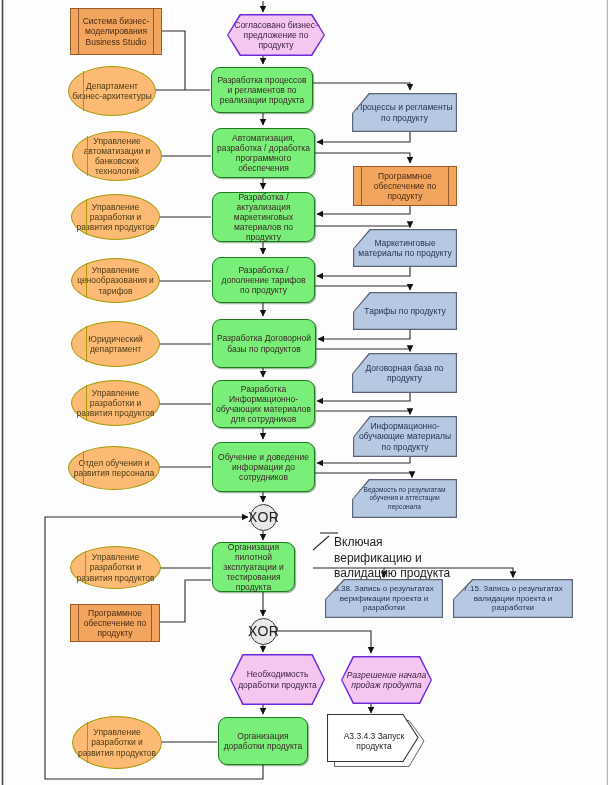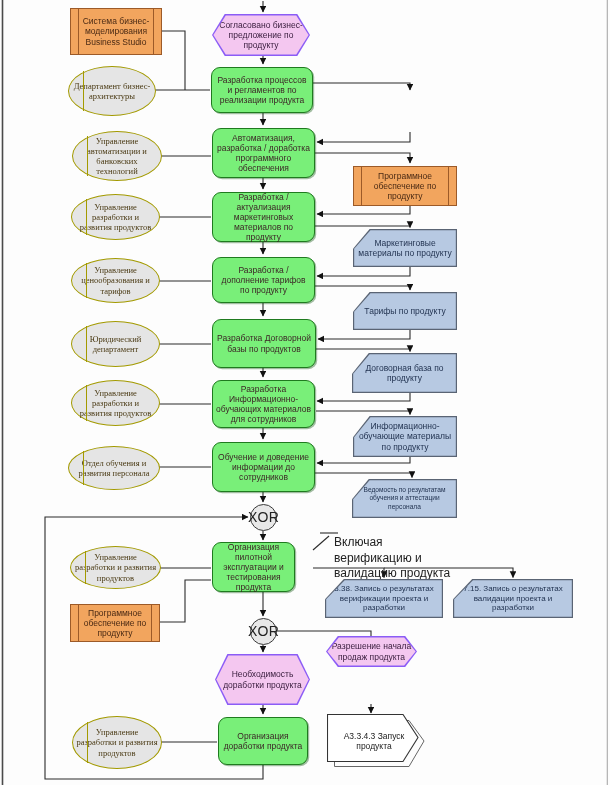--- a/index.html
+++ b/index.html
@@ -14,29 +14,29 @@
     overflow-wrap:break-word;
   }
   
   .func{background:#79ef79;border:1.3px solid #1f7a1f;border-radius:9px;
         box-shadow:1.2px 1.2px 0 rgba(20,90,20,.4);}
   
   .appbox{background:#f2a55e;border:1.2px solid #9c5a28;color:#4a2a14;text-align:center;}
   .appbox::before,.appbox::after{content:"";position:absolute;top:0;bottom:0;width:1px;background:#9c5a28;}
   .appbox::before{left:7px;} .appbox::after{right:7px;}
   
-  .org{background:#e5e5e5;border:1.2px solid #a39a00;border-radius:50%;color:#4a3a14;font-family:Liberation Serif, serif;}
+  .org{background:#fdba74;border:1.2px solid #a39a00;border-radius:50%;color:#4a3a14;}
   .org::before{content:"";position:absolute;left:16%;top:9%;bottom:9%;width:1px;background:#a39a00;}
   
   .doc{background:#5a6474;clip-path:polygon(16% 0,100% 0,100% 100%,0 100%,0 52%);padding:0;}
   .doc .inner{position:absolute;inset:1.2px;background:#b7c9e2;color:#1e2f4d;
       clip-path:polygon(16% 0,100% 0,100% 100%,0 100%,0 52%);
       display:flex;align-items:center;justify-content:center;text-align:center;padding:1px 3px;box-sizing:border-box;}
   
-  .hex{background:#8b5cf6;clip-path:polygon(13% 0,87% 0,100% 50%,87% 100%,13% 100%,0 50%);padding:0;}
+  .hex{background:#6d28d9;clip-path:polygon(13% 0,87% 0,100% 50%,87% 100%,13% 100%,0 50%);padding:0;margin-left:15px;}
   .hex .inner{position:absolute;inset:1.4px;background:#f4c7f0;color:#3c2040;
       clip-path:polygon(13% 0,87% 0,100% 50%,87% 100%,13% 100%,0 50%);
       display:flex;align-items:center;justify-content:center;text-align:center;padding:1px 4px;box-sizing:border-box;}
   .xor{border-radius:50%;background:#e8e8e8;border:1.3px solid #3a3a3a;color:#222;font-size:14px;letter-spacing:.3px;}
   .note{font-size:12px;color:#222;text-align:left;justify-content:flex-start;align-items:flex-start;line-height:1.3;}
   .offpage{padding:0;color:#222;}
   .offpage svg{position:absolute;left:0;top:0;}
   .offpage .lbl{position:relative;z-index:1;padding:0 10px 0 4px;}
   .small{font-size:6.6px;line-height:1.25;color:#1e2f4d;}
   .rec .inner{font-size:8px;}
@@ -111,20 +111,23 @@
   <div class="node appbox" style="left:70px;top:8px;width:92px;height:47px;">Система бизнес-моделирования Business Studio</div>
 
   <div class="node hex" style="left:212px;top:14px;width:98px;height:42px;">
     <div class="inner">Согласовано бизнес-предложение по продукту</div>
   </div>
 
   <div class="node org" style="left:68px;top:66px;width:88px;height:50px;">Департамент бизнес-архитектуры</div>
 
   <div class="node func" style="left:211px;top:67px;width:102px;height:46px;">Разработка процессов и регламентов по реализации продукта</div>
 
+  <div class="node doc" style="left:352px;top:93px;width:105px;height:39px;">
+    <div class="inner">Процессы и регламенты по продукту</div>
+  </div>
 
   <div class="node org" style="left:72px;top:131px;width:90px;height:50px;">Управление автоматизации и банковских технологий</div>
 
   <div class="node func" style="left:212px;top:128px;width:103px;height:50px;">Автоматизация, разработка / доработка программного обеспечения</div>
 
   <div class="node appbox" style="left:353px;top:166px;width:104px;height:40px;">Программное обеспечение по продукту</div>
 
   <div class="node org" style="left:71px;top:194px;width:89px;height:46px;">Управление разработки и развития продуктов</div>
 
   <div class="node func" style="left:212px;top:192px;width:103px;height:50px;">Разработка / актуализация маркетинговых материалов по продукту</div>
@@ -182,21 +185,21 @@
   </div>
 
   <div class="node appbox" style="left:70px;top:604px;width:90px;height:38px;">Программное обеспечение по продукту</div>
 
   <div class="node xor" style="left:250px;top:618px;width:27px;height:27px;">XOR</div>
 
   <div class="node hex" style="left:215px;top:654px;width:95px;height:51px;">
     <div class="inner">Необходимость доработки продукта</div>
   </div>
 
-  <div class="node hex" style="left:326px;top:636px;width:91px;height:31px;">
+  <div class="node hex" style="left:326px;top:656px;width:91px;height:48px;font-style:italic;">
     <div class="inner">Разрешение начала продаж продукта</div>
   </div>
 
   <div class="node org" style="left:72px;top:716px;width:90px;height:53px;">Управление разработки и развития продуктов</div>
 
   <div class="node func" style="left:218px;top:717px;width:90px;height:48px;">Организация доработки продукта</div>
 
   <div class="node offpage" style="left:327px;top:714px;width:100px;height:54px;">
     <svg width="100" height="54" viewBox="0 0 100 54">
       <polygon points="7.5,6.5 82,6.5 97,27 82,52.5 7.5,52.5" fill="none" stroke="#666" stroke-width="1"></polygon>

